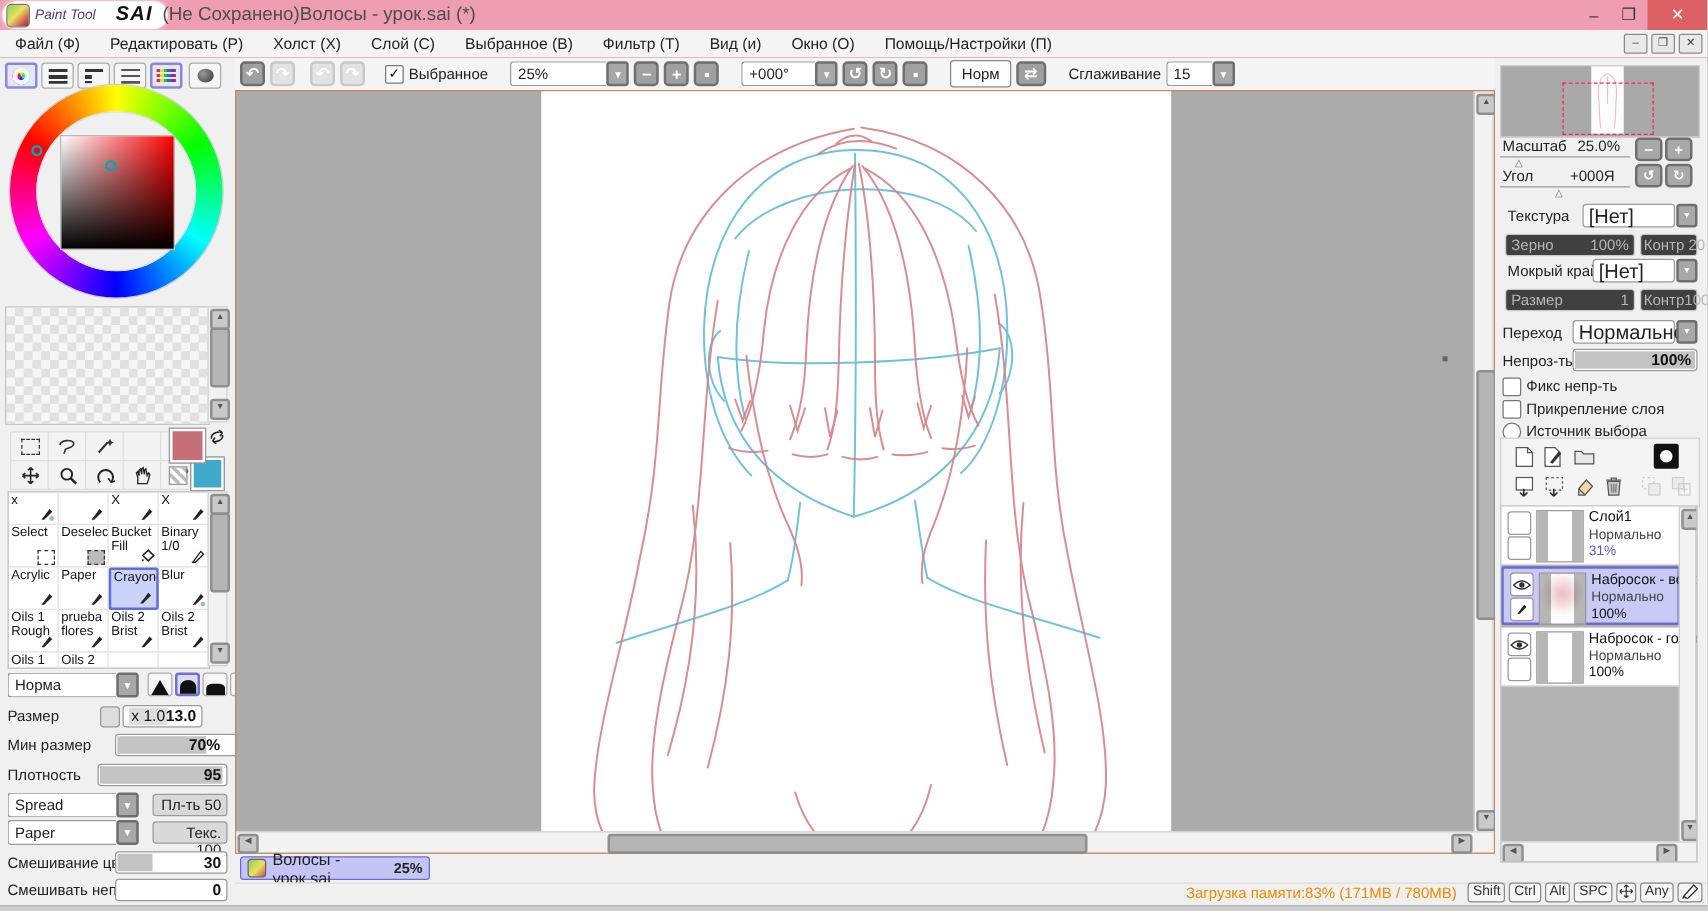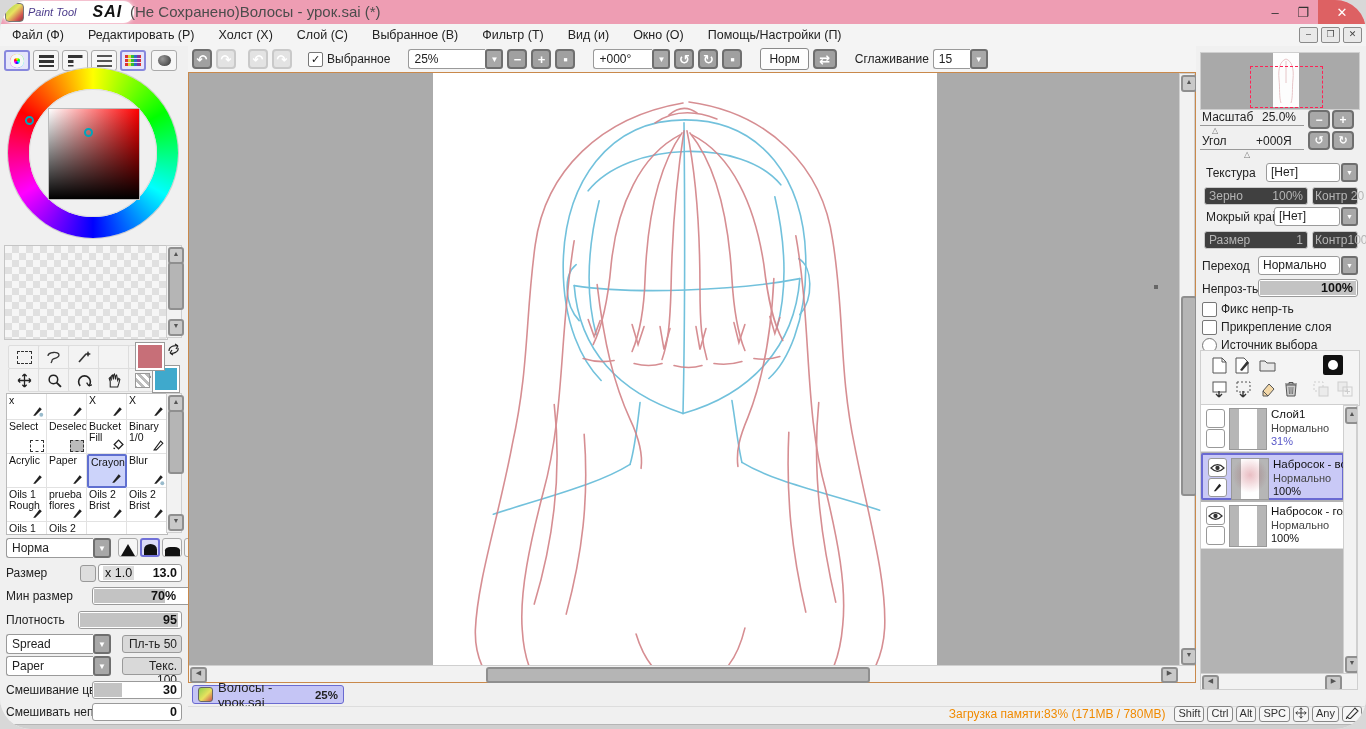--- a/index.html
+++ b/index.html
@@ -1,18 +1,18 @@
 <!DOCTYPE html>
 <html><head>
 <meta charset="utf-8">
 <style>
   html,body{margin:0;padding:0;background:#d8d8d8;}
   #app{position:relative;width:1366px;height:729px;overflow:hidden;
        font-family:"Liberation Sans","DejaVu Sans",sans-serif;font-size:12px;color:#222;
-       background:#f0f0f0;user-select:none;border-radius:31px;}
+       background:#f0f0f0;user-select:none;}
   .abs{position:absolute;}
   
   .titlebar{position:absolute;left:0;top:0;width:1366px;height:24px;background:#ee9db3;}
   .logo-pill{position:absolute;left:2px;top:1px;height:22px;border-radius:12px;background:#fff;
              display:flex;align-items:center;padding:0 12px 0 3px;box-shadow:0 0 4px rgba(255,255,255,.9);}
   .logo-ic{width:17px;height:17px;border-radius:4px;margin-right:4px;
            background:linear-gradient(135deg,#8fd14f 0%,#e8e25f 45%,#d05050 80%,#8b3a3a 100%);border:1px solid #777;}
   .logo-pt{font-style:italic;font-size:11px;color:#4a3a8a;}
   .logo-sai{font-style:italic;font-weight:bold;font-size:16px;color:#111;margin-left:16px;letter-spacing:1px;}
   .title-text{position:absolute;left:130px;top:3px;font-size:15px;color:#4c4c4c;}
@@ -98,21 +98,21 @@
   .rightpanel{position:absolute;left:1196px;top:46px;width:170px;height:660px;background:#f0f0f0;}
   .navbox{position:absolute;left:4px;top:6px;width:158px;height:56px;background:#a9a9a9;border:1px solid #cfcfcf;}
   .nav-white{position:absolute;left:72px;top:0;width:26px;height:54px;background:#fdfdfd;}
   .nav-view{position:absolute;left:49px;top:13px;width:71px;height:40px;border:1px dashed #ff2255;}
   .rp-underline{position:absolute;border-bottom:1px solid #999;}
   .tri{font-size:8px;color:#777;position:absolute;}
   .sqbtn{position:absolute;width:22px;height:19px;border:2px solid #6f6f6f;background:#a8a8a8;color:#fff;border-radius:4px;
          display:flex;align-items:center;justify-content:center;font-weight:bold;font-size:12px;box-sizing:border-box;}
   .rp-label{position:absolute;font-size:12px;color:#222;white-space:nowrap;}
   .rp-combo-field{position:absolute;height:19px;background:#fff;border:1px solid #9a9a9a;border-radius:3px;
-                  font-size:12px;padding:1px 4px;box-sizing:border-box;}
+                  font-size:16px;padding:1px 4px;box-sizing:border-box;}
   .rp-combo-btn{position:absolute;width:17px;height:19px;border:2px solid #6f6f6f;background:#a8a8a8;color:#fff;
                 border-radius:3px;font-size:7px;display:flex;align-items:center;justify-content:center;box-sizing:border-box;}
   .disbox{position:absolute;height:18px;border:1px solid #cacaca;background:#404040;border-radius:3px;color:#b5b5b5;
           font-size:12px;padding:1px 4px;box-sizing:border-box;white-space:nowrap;}
   .rp-check{position:absolute;width:13px;height:13px;border:1px solid #777;background:#fff;border-radius:2px;}
   .rp-radio{position:absolute;width:13px;height:13px;border:1px solid #777;background:#fff;border-radius:50%;}
   .lb-box{position:absolute;left:4px;top:304px;width:158px;height:54px;border:1px solid #cfcfcf;background:#f4f4f4;}
   .lbtn{position:absolute;width:20px;height:20px;display:flex;align-items:center;justify-content:center;}
   .layerlist{position:absolute;left:4px;top:358px;width:158px;height:286px;border:1px solid #cfcfcf;background:#b3b3b3;
              box-sizing:border-box;overflow:hidden;}
@@ -371,21 +371,21 @@
             <div style="width:15px;height:9px;background:#111;border-radius:35% 35% 0 0;"></div>
           </div>
         <div class="shape-btn">
             <div style="width:13px;height:10px;background:#111;"></div>
           </div>
       </div>
     </div>
     <div class="brow" style="top:517px;">
       <span class="blabel">Размер</span>
       <div class="abs" style="left:80px;top:2px;width:14px;height:15px;border:1px solid #999;background:#ddd;border-radius:3px;"></div>
-      <div class="slider" style="left:98px;top:1px;width:84px;">
+      <div class="slider" style="left:98px;top:1px;width:64px;">
         <span class="sval" style="left:4px;font-weight:normal;border-bottom:0;background:#ddd;padding:0 2px;">x 1.0</span>
         <span class="sval" style="right:4px;">13.0</span>
       </div>
     </div>
     <div class="brow" style="top:540px;">
       <span class="blabel">Мин размер</span>
       <div class="slider" style="left:78px;top:1px;width:104px;margin-left:14px;">
         <div class="sfill" style="width:70%;"></div>
         <span class="sval" style="left:58px;">70%</span>
       </div>

